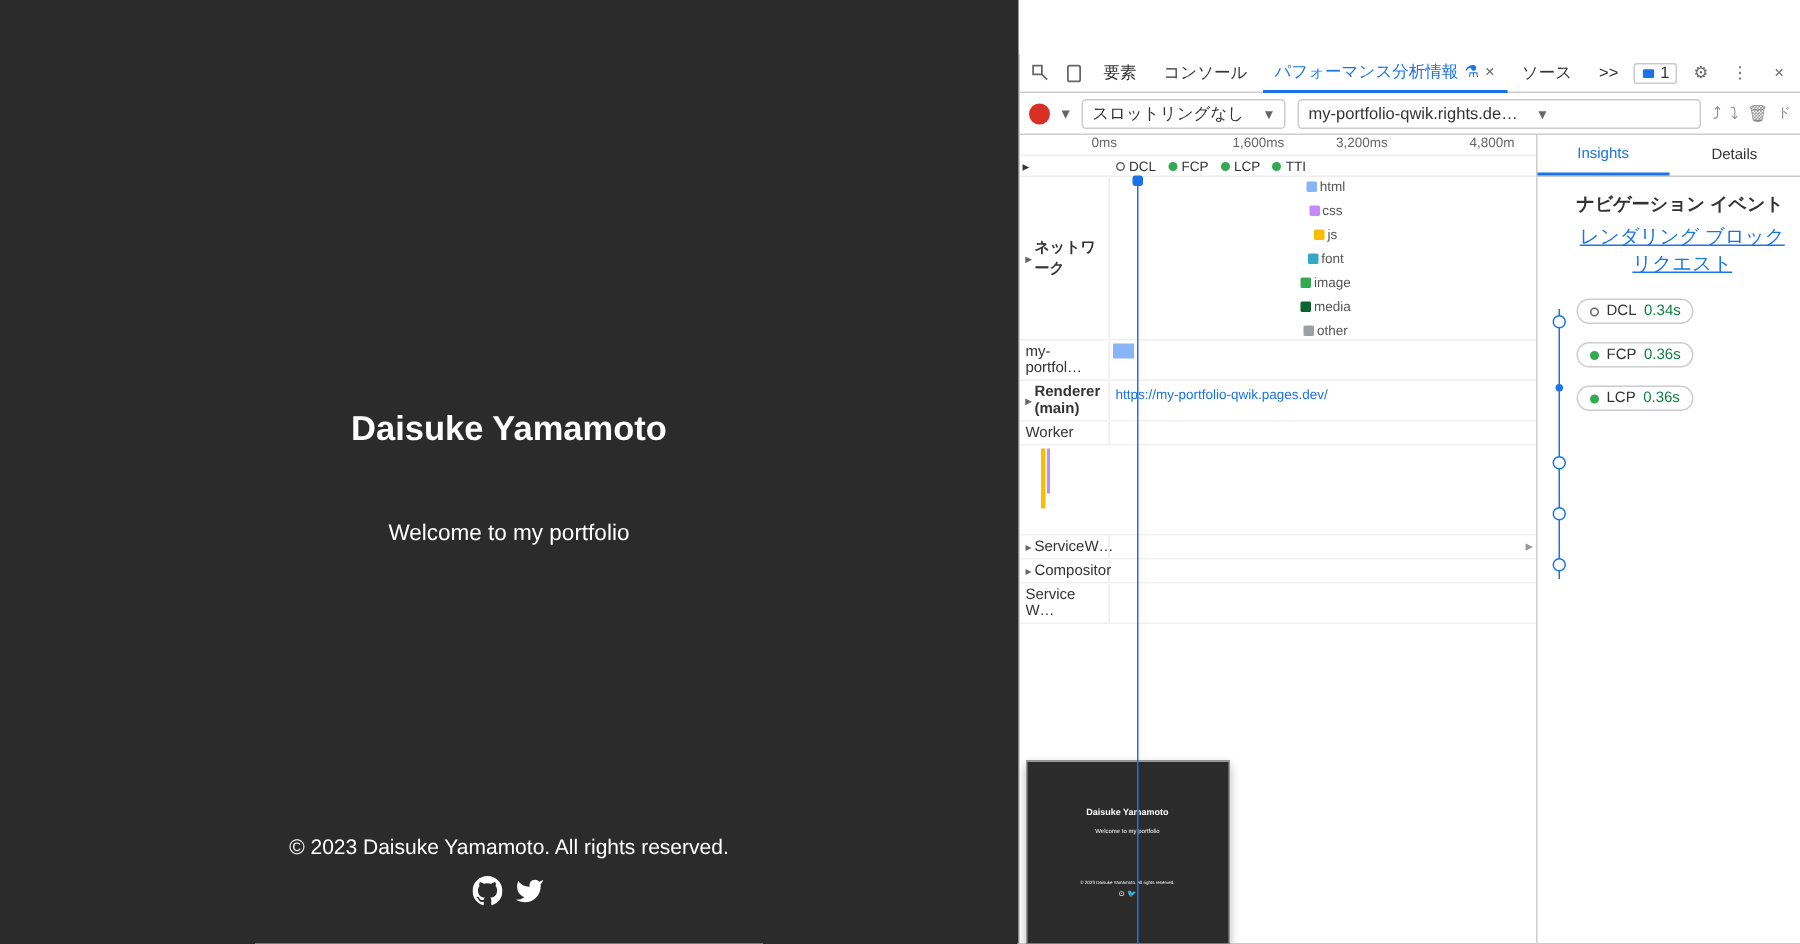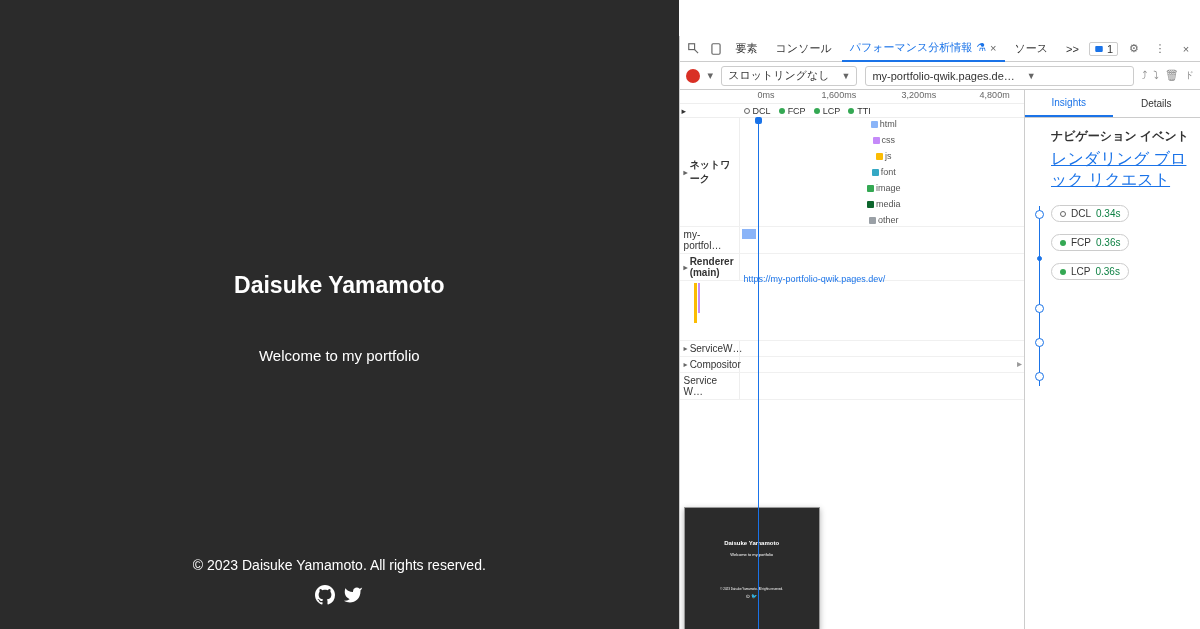--- a/index.html
+++ b/index.html
@@ -71,21 +71,21 @@
 .screenshot-preview { position: absolute; left: 4px; bottom: 8px; width: 136px; height: 124px; background: #2b2b2b; border: 1px solid #999; box-shadow: 0 2px 6px rgba(0,0,0,.3); display: flex; flex-direction: column; align-items: center; justify-content: center; color: #fff; font-size: 5px; }
 
 
 .perf-right { width: 176px; border-left: 1px solid #ccc; display: flex; flex-direction: column; }
 .insight-tabs { height: 28px; border-bottom: 1px solid #ccc; display: flex; }
 .insight-tab { flex: 1; display: flex; align-items: center; justify-content: center; font-size: 10px; cursor: pointer; }
 .insight-tab.active { color: #1a73e8; border-bottom: 2px solid #1a73e8; }
 .insights-body { padding: 10px 8px; font-size: 11px; }
 .insight-title { font-weight: 700; font-size: 12px; margin-bottom: 4px; }
 .insight-url { color: #555; font-size: 10px; word-break: break-all; margin-bottom: 10px; }
-.insight-link { color: #1a73e8; text-decoration: underline; font-size: 16px; display: block; margin-bottom: 14px; }
+.insight-link { color: #1a73e8; text-decoration: underline; font-size: 13px; display: block; margin-bottom: 14px; text-align: center; }
 .metric-pill { display: inline-flex; align-items: center; gap: 5px; border: 1px solid #ccc; border-radius: 10px; padding: 2px 8px; font-size: 10px; margin-bottom: 12px; }
 .metric-val { color: #0d8043; }
 .timeline-line { position: absolute; left: 14px; top: 88px; width: 1px; height: 180px; background: #1a73e8; }
 .tl-circle { position: absolute; left: 10px; width: 9px; height: 9px; border: 1.5px solid #1a73e8; border-radius: 50%; background: #fff; }
 
 
 .dt-bottom { height: 26px; border-top: 1px solid #ccc; display: flex; align-items: center; padding: 0 8px; gap: 10px; font-size: 10px; color: #666; }
 .slider-track { flex: 1; height: 3px; background: #ddd; border-radius: 2px; position: relative; }
 .slider-thumb { position: absolute; top: -3px; width: 9px; height: 9px; border-radius: 50%; background: #1a73e8; }
 
@@ -149,38 +149,38 @@
   </div>
 
   <div class="dt-toolbar">
     <span class="rec-btn"></span>
     <span style="color:#666">▾</span>
     <div class="dropdown-btn">
       <span>スロットリングなし</span>
       <span class="dropdown-arrow">▼</span>
     </div>
     <div class="dropdown-btn" style="flex:1;min-width:120px">
-      <span style="overflow:hidden;text-overflow:ellipsis;white-space:nowrap">my-portfolio-qwik.pages.de…</span>
+      <span style="overflow:hidden;text-overflow:ellipsis;white-space:nowrap">my-portfolio-qwik.rights.de…</span>
       <span class="dropdown-arrow">▼</span>
     </div>
     <div class="tb-icons">
       <span>⤴</span>
       <span>⤵</span>
       <span>🗑</span>
       <span style="font-size:9px">ド</span>
     </div>
   </div>
 
   <div class="dt-main">
     <div class="perf-left">
 
       <div class="ruler">
-        <span class="ruler-tick" style="left:78px">0ms</span>
+        <span class="ruler-tick" style="left:48px">0ms</span>
         <span class="ruler-tick" style="left:142px">1,600ms</span>
-        <span class="ruler-tick" style="left:222px">3,200ms</span>
+        <span class="ruler-tick" style="left:211px">3,200ms</span>
         <span class="ruler-tick" style="left:300px">4,800m</span>
       </div>
 
       <div class="metrics-row">
         <span style="position:absolute;left:2px">▸</span>
         <span class="metric">
             <span class="dot hollow"></span>
             <span>DCL</span>
           </span>
         <span class="metric">
@@ -244,23 +244,27 @@
             <div class="track-label">my-portfol…</div>
             <div class="track-content">
               <span class="bar c-html" style="left:2px;width:14px"></span>
             </div>
           </div>
 
         <div class="track-row" style="min-height:26px">
           <div class="track-label bold" style="white-space:pre-line"><span class="expand-arrow">▸</span><span>Renderer
 (main)</span></div>
           <div class="track-content">
-              <span class="url-link" style="position:absolute;left:4px;top:20px">https://my-portfolio-qwik.pages.dev/</span>
-            </div>
-        </div>
+              <span class="url-link" style="position:absolute;left:4px;top:4px">https://my-portfolio-qwik.pages.dev/</span>
+            </div>
+        </div>
+        <div class="track-row">
+            <div class="track-label">Worker</div>
+            <div class="track-content"></div>
+          </div>
         <div class="track-row" style="min-height:60px">
             <div class="track-content">
           <span class="bar c-js" style="left:14px;width:3px;height:40px"></span>
           <span class="bar c-css" style="left:18px;width:2px;height:30px"></span>
         </div>
           </div>
 
         <div class="track-row">
             <div class="track-label">
               <span class="expand-arrow">▸</span>

